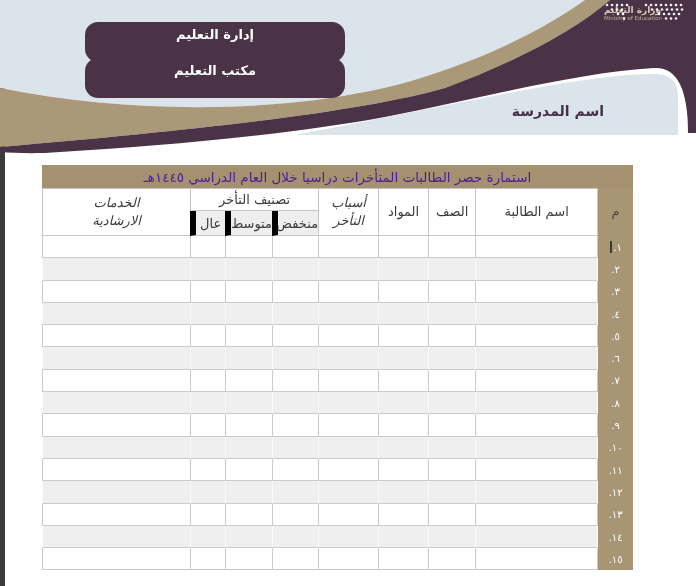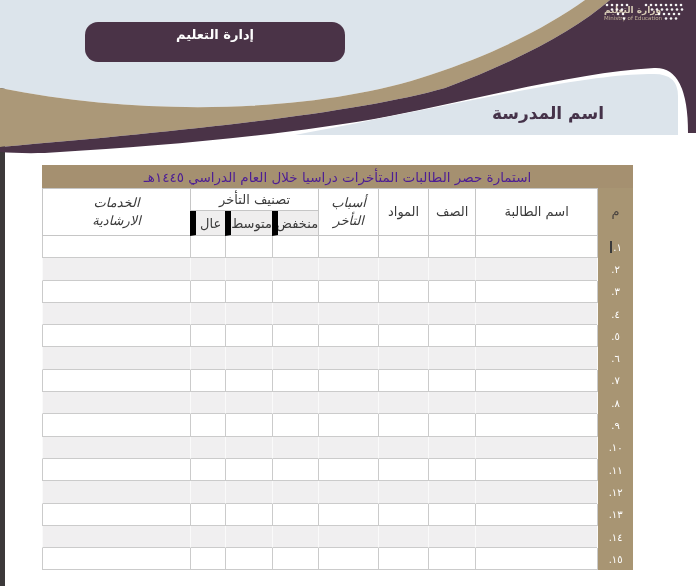--- a/index.html
+++ b/index.html
@@ -16,21 +16,21 @@
   .banner { position:absolute; left:85px; width:260px; height:40px;
             background:#4a3347; border-radius:13px; color:#fdfdfd;
             font-size:13px; font-weight:bold; text-align:center; line-height:25px; direction:rtl; }
   .banner.b1 { top:22px; }
   .banner.b2 { top:58px; }
 
   .logo { position:absolute; left:604px; top:2px; width:86px; direction:rtl; text-align:left; }
   .logo-title { font-size:9px; font-weight:bold; color:#d6cab5; margin-top:3px; letter-spacing:1px; }
   .logo-sub { font-size:5.5px; color:#bfb098; direction:ltr; }
 
-  .school-name { position:absolute; right:92px; top:103px; font-size:17px; font-weight:bold;
+  .school-name { position:absolute; right:92px; top:103px; font-size:14px; font-weight:bold;
                  color:#453249; direction:rtl; }
 
   
   .table-wrap { position:absolute; left:42px; top:165px; width:591px; }
   table { width:591px; border-spacing:0; table-layout:fixed; direction:rtl;
           font-size:13px; color:#3b3b3b; }
   td { padding:0; text-align:center; vertical-align:middle; overflow:hidden; }
 
   .title-cell { background:#a59070; color:#4c1d95; height:23px; font-size:13.5px;
                 border-bottom:0; }
@@ -61,20 +61,23 @@
   <div class="header">
     <svg width="696" height="163" viewBox="0 0 696 163">
       <path d="M0,0 L585,0 C550,25 500,52 430,75 C320,112 150,118 0,88 Z" fill="#dce4eb"></path>
       <path d="M0,88 C150,118 320,112 430,75 C500,52 550,25 585,0 L610,0 C575,30 520,60 445,88 C360,112 200,130 0,147 Z" fill="#ab9878"></path>
       <path d="M0,147 C200,130 360,112 445,88 C520,60 575,30 610,0 L696,0 L696,133 L688,133 Q688,66 654,68 C580,72 480,98 390,116 C290,135 160,146 60,152 C35,154 15,153 0,152 Z" fill="#4a3347"></path>
       <path d="M295,135 C360,123 450,104 530,89 C590,78 625,74 654,74 Q678,74 678,96 L678,135 Z" fill="#dce4eb"></path>
     </svg>
 
     <div class="banner b1">
       <span>إدارة التعليم</span>
+    </div>
+    <div class="banner b2">
+      <span>مكتب التعليم</span>
     </div>
 
     <div class="logo">
       <svg width="80" height="19" viewBox="0 0 80 19" fill="#ffffff">
         <g opacity="0.95">
           <circle cx="3" cy="3" r="1.3"></circle>
             <circle cx="8" cy="3" r="1.3"></circle>
             <circle cx="13" cy="3" r="1.3"></circle>
             <circle cx="18" cy="3" r="1.3"></circle>
             <circle cx="23" cy="3" r="1.3"></circle>

